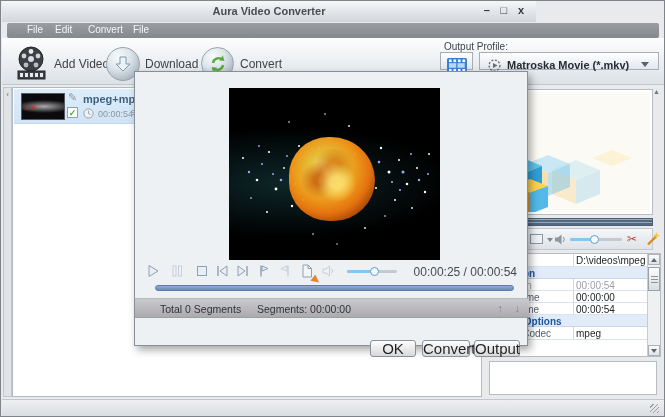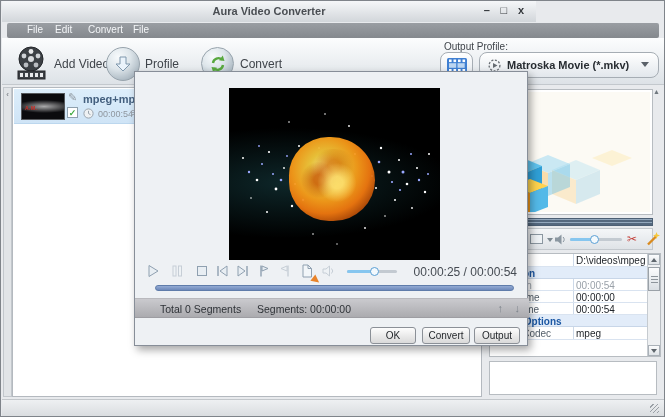--- a/index.html
+++ b/index.html
@@ -22,21 +22,21 @@
   
   .toolbar { position:absolute; left:1px; top:37px; width:663px; height:47px;
     background:linear-gradient(#fcfdfe,#dde2e7); border-bottom:1px solid #c3c8cd; }
   .tool-label { position:absolute; font-size:12px; color:#3f444a; }
   .sphere { position:absolute; width:34px; height:34px; border-radius:50%;
     background:radial-gradient(circle at 35% 28%, #f7fafc 0%, #dde5ea 40%, #a9b6c0 80%, #8d9aa4 100%);
     border:1px solid #97a3ac; }
   .sphere svg { position:absolute; left:50%; top:50%; transform:translate(-50%,-50%); }
 
   .op-label { position:absolute; left:442px; top:3px; font-size:10px; color:#3f444a; }
-  .chrome-btn { position:absolute; top:14px; height:26px; border:1px solid #a6adb4; border-radius:8px;
+  .chrome-btn { position:absolute; top:14px; height:18px; border:1px solid #a6adb4; border-radius:0;
     background:linear-gradient(#ffffff,#e2e7ec); }
   .profile-text { position:absolute; left:27px; top:6px; font-size:11px; font-weight:bold; color:#272c31; white-space:nowrap; }
   .caret { position:absolute; right:9px; top:9px; width:0; height:0;
     border-left:4px solid transparent; border-right:4px solid transparent; border-top:5px solid #5a6169; }
 
   
   .splitter { position:absolute; left:2px; top:86px; width:9px; height:310px;
     background:#e1e4e7; border:1px solid #c2c7cc; }
   .splitter .arr { position:absolute; left:0; top:2px; width:7px; text-align:center; font-size:8px; color:#6a7077; }
 
@@ -116,22 +116,22 @@
   .seek-marker { position:absolute; left:177px; top:204px; width:0; height:0;
     border-left:8px solid #e8832a; border-top:4px solid transparent; border-bottom:4px solid transparent;
     transform:rotate(38deg); }
   .clip-bar { position:absolute; left:20px; top:213px; width:359px; height:6px; border-radius:3px;
     background:linear-gradient(#93abd4,#6d89ba); border:1px solid #5f7caa; }
   .seg-bar { position:absolute; left:0; top:226px; width:394px; height:20px;
     background:linear-gradient(#cacace,#ababaf); border-top:1px solid #b9b9bd; border-bottom:1px solid #9d9da2; }
   .seg-bar .t1 { position:absolute; left:25px; top:4px; font-size:10.5px; color:#2e3237; }
   .seg-bar .t2 { position:absolute; left:122px; top:4px; font-size:10.5px; color:#2e3237; }
   .seg-arrow { position:absolute; top:3px; font-size:11px; font-weight:bold; color:#7d848c; }
-  .dlg-btn { position:absolute; top:255px; height:17px; background:linear-gradient(#fdfdfd,#d9d9d9);
-    border:1px solid #8b9097; border-radius:3px; font-size:10px; color:#1f2327; text-align:center; line-height:15px; }
+  .dlg-btn { position:absolute; top:268px; height:17px; background:linear-gradient(#fdfdfd,#d9d9d9);
+    border:1px solid #8b9097; border-radius:3px; font-size:15px; color:#1f2327; text-align:center; line-height:15px; }
 
   .small-caret-up { width:0;height:0;border-left:3px solid transparent;border-right:3px solid transparent;border-bottom:4px solid #5f666d; margin:3px auto 0; }
   .small-caret-dn { width:0;height:0;border-left:3px solid transparent;border-right:3px solid transparent;border-top:4px solid #5f666d; margin:3px auto 0; }
 </style>
 </head>
 <body>
 
 <div class="stage">
 
   <div class="titlebar">
@@ -167,21 +167,21 @@
       <rect x="21" y="28" width="3" height="4" fill="#e8e9eb"></rect>
       <rect x="26" y="28" width="3" height="4" fill="#e8e9eb"></rect>
     </svg>
     <div class="tool-label" style="left:52px;top:19px">Add Video</div>
 
     <div class="sphere" style="left:104px;top:9px">
       <svg width="18" height="18" viewBox="0 0 18 18">
         <path d="M6 2 h6 v7 h4 L9 16 2 9 h4 z" fill="#eaf3fb" stroke="#7e97ac" stroke-width="1"></path>
       </svg>
     </div>
-    <div class="tool-label" style="left:143px;top:19px">Profile</div>
+    <div class="tool-label" style="left:143px;top:19px">Download</div>
 
     <div class="sphere" style="left:199px;top:9px;width:33px;height:33px">
       <svg width="20" height="20" viewBox="0 0 20 20">
         <path d="M5 9 A5.5 5.5 0 0 1 14 5.5" fill="none" stroke="#58a83e" stroke-width="2.4"></path>
         <polygon points="14.8,1.5 16.5,7 11,6.2" fill="#58a83e"></polygon>
         <path d="M15 11 A5.5 5.5 0 0 1 6 14.5" fill="none" stroke="#58a83e" stroke-width="2.4"></path>
         <polygon points="5.2,18.5 3.5,13 9,13.8" fill="#58a83e"></polygon>
       </svg>
     </div>
     <div class="tool-label" style="left:238px;top:19px">Convert</div>

